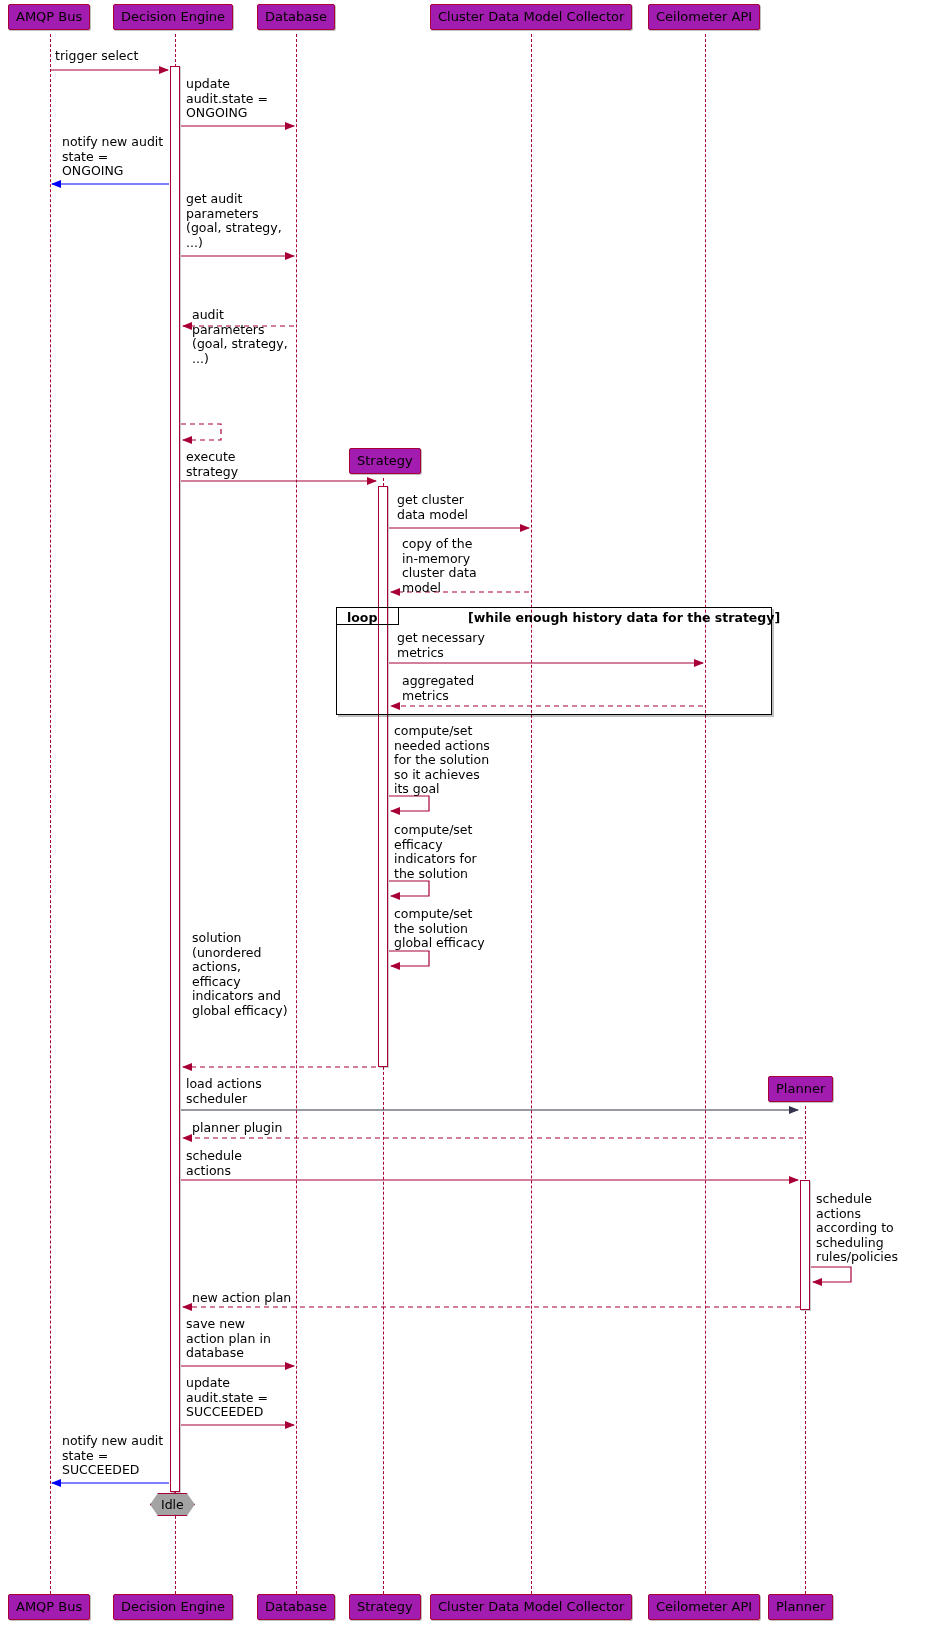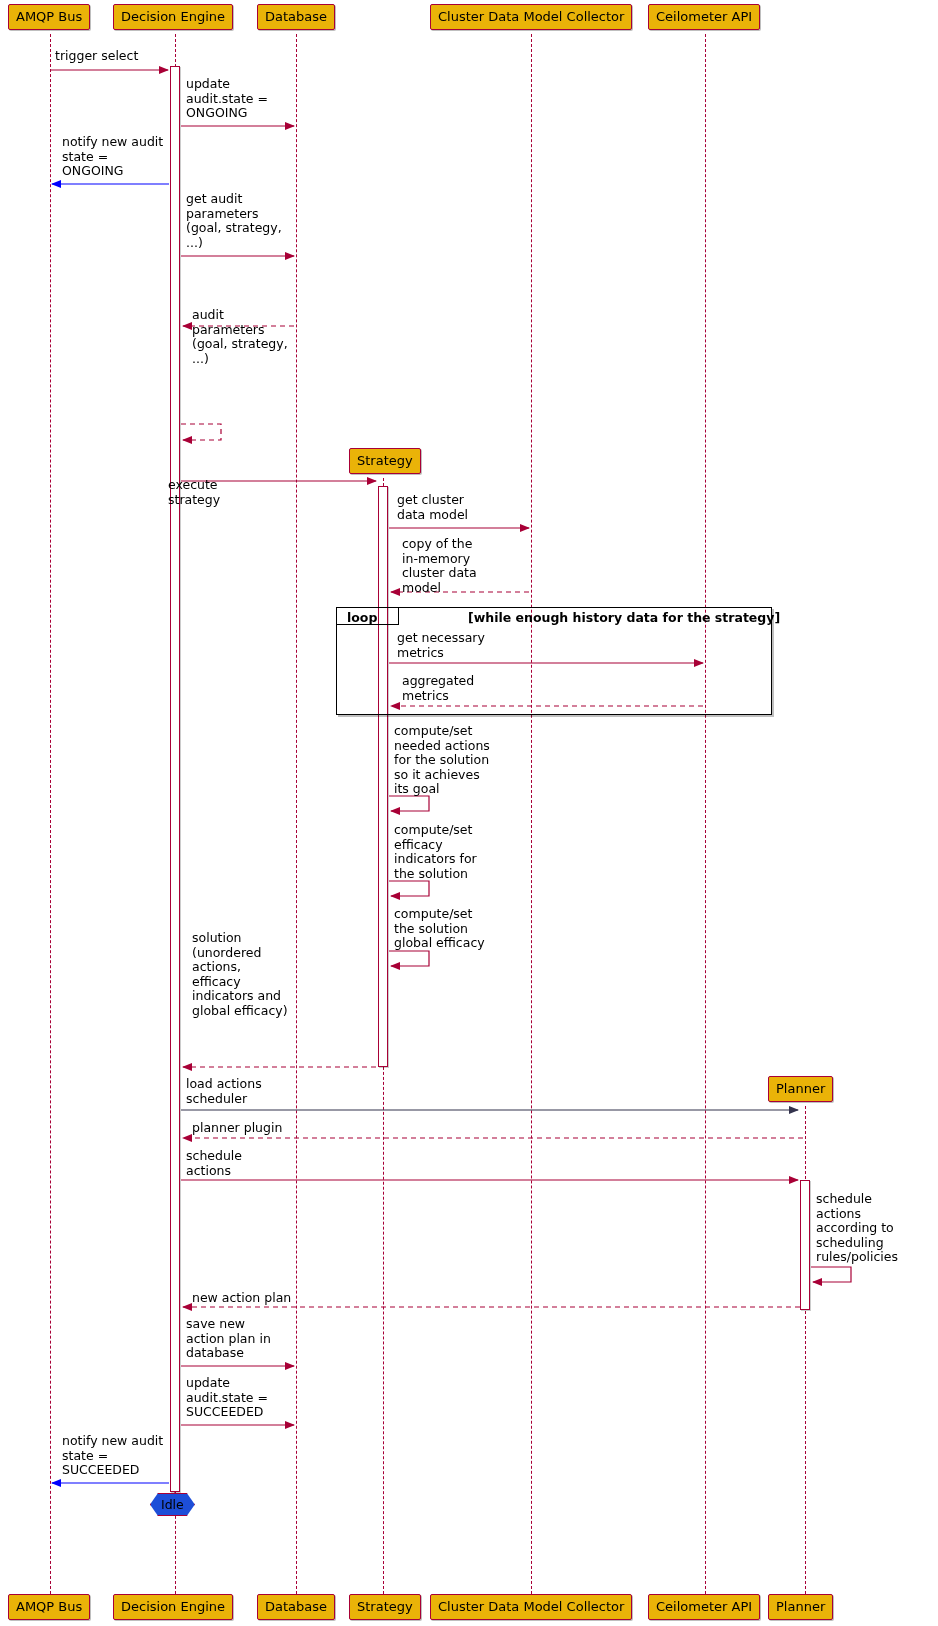--- a/index.html
+++ b/index.html
@@ -1,30 +1,30 @@
 <!DOCTYPE html>
 <html><head>
 <meta charset="utf-8">
 <style>
   html,body{margin:0;padding:0;background:#fff;}
   body{width:938px;height:1626px;font-family:"DejaVu Sans",sans-serif;position:relative;overflow:hidden;}
   #diagram{position:absolute;left:0;top:0;width:938px;height:1626px;}
-  .part{position:absolute;background:#eab308;border:1px solid #a80036;border-radius:2px;
+  .part{position:absolute;background:#a21caf;border:1px solid #a80036;border-radius:2px;
         font-size:13px;color:#000;padding:4px 7px 5px 7px;white-space:nowrap;box-sizing:border-box;
         box-shadow:1px 1px 0 rgba(0,0,0,0.25);}
   .lifeline{position:absolute;width:0;border-left:1px dashed #a80036;}
   .activation{position:absolute;background:#fff;border:1px solid #a80036;width:10px;box-sizing:border-box;
         box-shadow:1px 1px 0 rgba(0,0,0,0.2);}
   .msglabel{position:absolute;font-size:12.5px;color:#000;line-height:14.5px;white-space:pre-line;}
   .loopbox{position:absolute;border:1px solid #000;background:transparent;box-sizing:border-box;
         box-shadow:2px 2px 0 rgba(0,0,0,0.25);}
   .looptab{position:absolute;font-size:12.5px;font-weight:bold;color:#000;}
   .loopcond{position:absolute;font-size:12.5px;font-weight:bold;color:#000;}
   .looptabshape{position:absolute;border-bottom:1px solid #000;border-right:1px solid #000;}
-  .idle{position:absolute;background:#1d4ed8;border:1px solid #a80036;font-size:12.5px;
+  .idle{position:absolute;background:#a3a3a3;border:1px solid #a80036;font-size:12.5px;
         padding:3px 10px;color:#000;box-shadow:1px 1px 0 rgba(0,0,0,0.25);}
   svg.arrows{position:absolute;left:0;top:0;width:938px;height:1626px;pointer-events:none;}
 </style>
 </head>
 <body>
 
 <div id="diagram">
 
   <div class="lifeline" style="left:50px;top:34px;height:1560px;"></div>
   <div class="lifeline" style="left:175px;top:34px;height:1560px;"></div>
@@ -116,21 +116,21 @@
 state =
 ONGOING</div>
   <div class="msglabel" style="left:186px;top:192px;">get audit
 parameters
 (goal, strategy,
 ...)</div>
   <div class="msglabel" style="left:192px;top:264px;margin-top:44px;">audit
 parameters
 (goal, strategy,
 ...)</div>
-  <div class="msglabel" style="left:168px;top:450px;margin-top:28px;">execute
+  <div class="msglabel" style="left:186px;top:450px;">execute
 strategy</div>
   <div class="msglabel" style="left:397px;top:493px;">get cluster
 data model</div>
   <div class="msglabel" style="left:402px;top:537px;">copy of the
 in-memory
 cluster data
 model</div>
   <div class="msglabel" style="left:397px;top:631px;">get necessary
 metrics</div>
   <div class="msglabel" style="left:402px;top:674px;">aggregated

